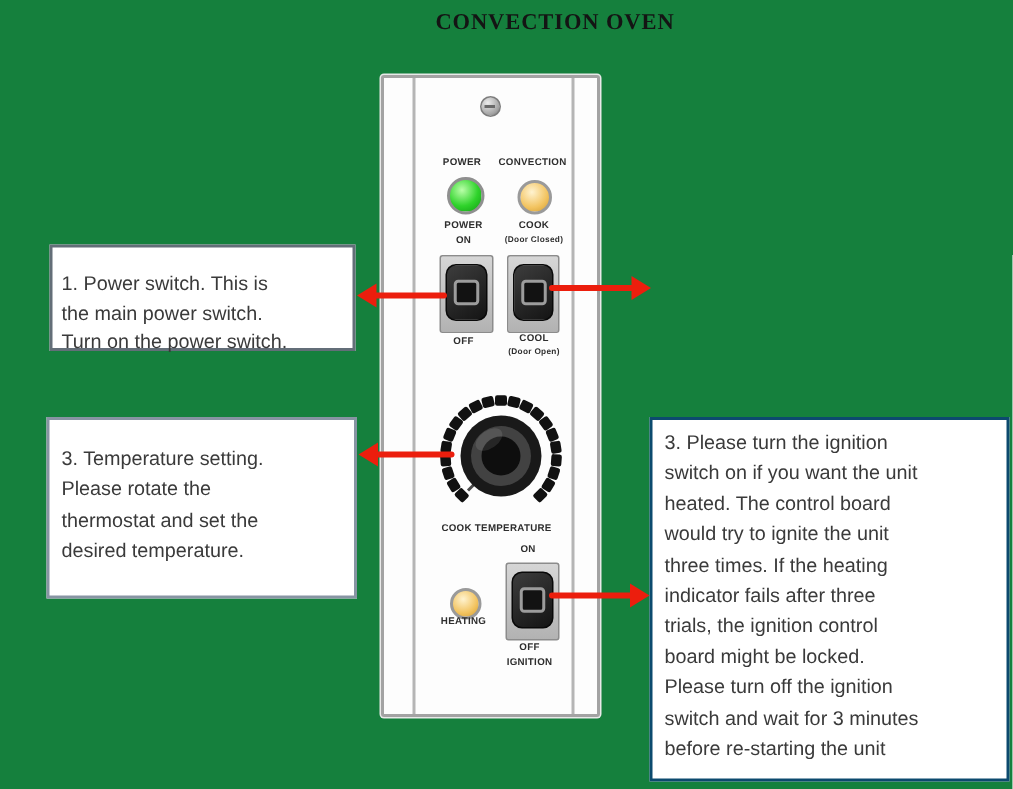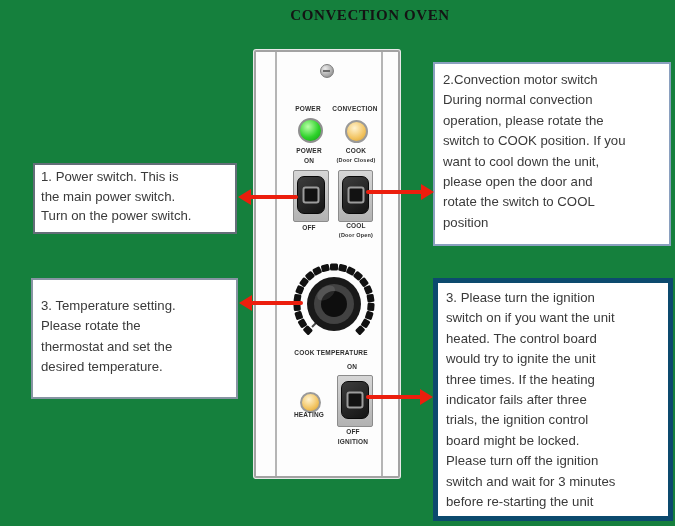--- a/index.html
+++ b/index.html
@@ -49,23 +49,23 @@
   .shaft { position:absolute; top:6px; height:4px; background:#ec1e0d; border-radius:2px; }
   .head-l { position:absolute; left:0; top:0; width:0; height:0;
             border-top:8px solid transparent; border-bottom:8px solid transparent; border-right:13px solid #ec1e0d; }
   .head-r { position:absolute; right:0; top:0; width:0; height:0;
             border-top:8px solid transparent; border-bottom:8px solid transparent; border-left:13px solid #ec1e0d; }
 
   
   .callout { position:absolute; background:#ffffff; box-sizing:border-box; color:#3a3a3a;
              font-size:13.2px; z-index:2; }
   .callout .txt { white-space:pre-line; }
-  .c1 { left:33px;  top:163px; width:204px; height:71px;  border:2px solid #636e78; padding:2px 6px;  line-height:19.5px; }
+  .c1 { left:33px;  top:163px; width:204px; height:71px;  border:2px solid #636e78; padding:14px 6px;  line-height:19.5px; }
   .c2 { left:433px; top:62px;  width:238px; height:184px; border:2px solid #8aa0bf; padding:6px 8px;  line-height:20.4px; }
-  .c3 { left:433px; top:278px; width:240px; height:243px; border:5px solid #0c4a6e; padding:5px 8px;  line-height:20.4px; }
+  .c3 { left:433px; top:278px; width:240px; height:243px; border:2px solid #0c4a6e; padding:5px 8px;  line-height:20.4px; }
   .c4 { left:31px;  top:278px; width:207px; height:121px; border:2px solid #8794a3; padding:16px 8px; line-height:20.4px; }
 </style>
 </head>
 <body>
 
 <div class="page">
 
   <div class="title">CONVECTION OVEN</div>
 
   <div class="panel">
@@ -161,30 +161,20 @@
   <div class="arrow" style="left:366px; top:389px; width:67px;">
     <div class="shaft" style="left:0; width:56px;"></div>
     <div class="head-r"></div>
   </div>
 
   <div class="callout c1">
     <div class="txt">1. Power switch. This is
 the main power switch.
 Turn on the power switch.</div>
   </div>
-  <div class="callout c2">
-    <div class="txt">2.Convection motor switch
-During normal convection
-operation, please rotate the
-switch to COOK position. If you
-want to cool down the unit,
-please open the door and
-rotate the switch to COOL
-position</div>
-  </div>
   <div class="callout c3">
     <div class="txt">3. Please turn the ignition
 switch on if you want the unit
 heated. The control board
 would try to ignite the unit
 three times. If the heating
 indicator fails after three
 trials, the ignition control
 board might be locked.
 Please turn off the ignition

